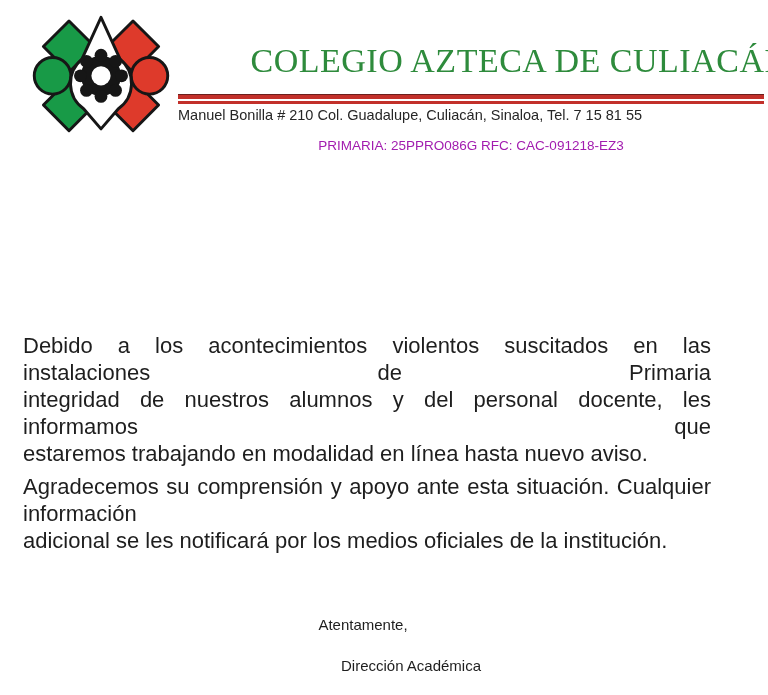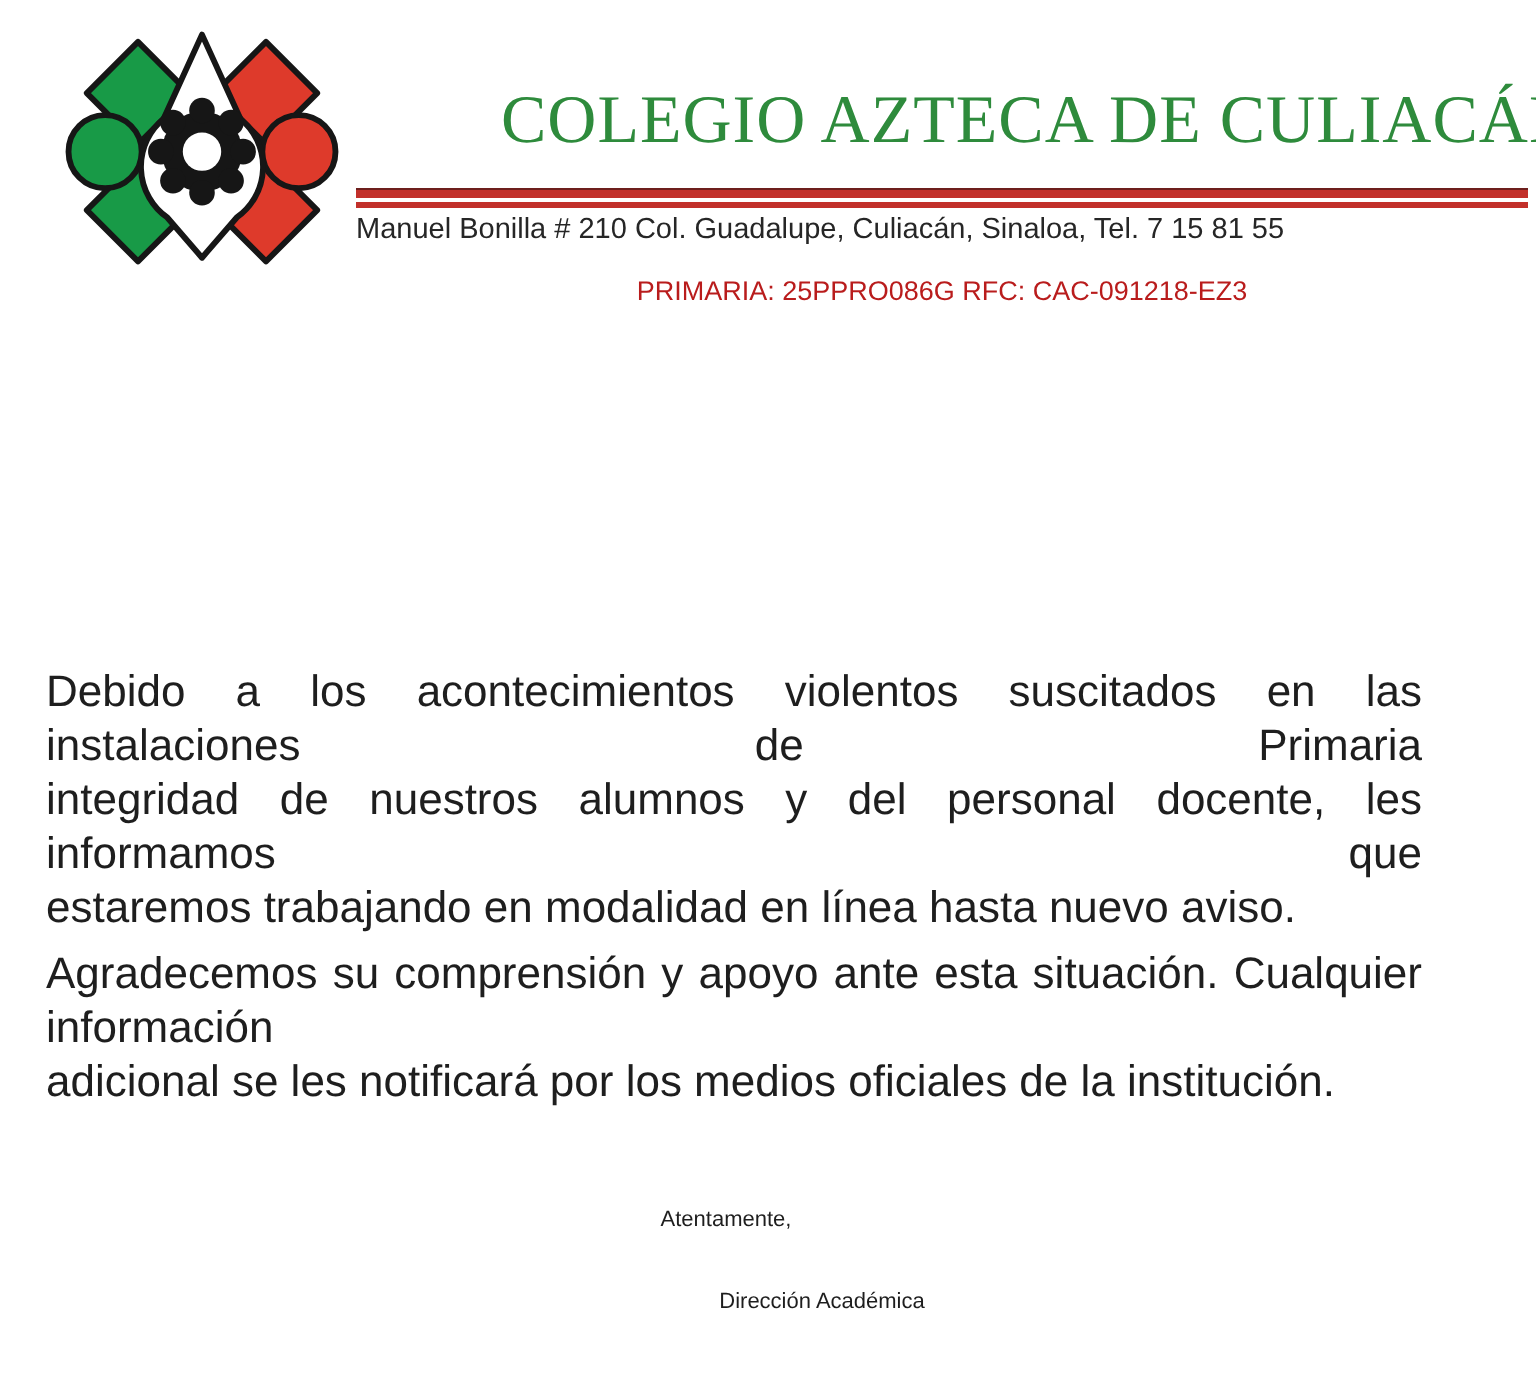--- a/index.html
+++ b/index.html
@@ -61,21 +61,21 @@
     font-size: 14.5px;
     color: #262626;
   }
   .registry-line {
     position: absolute;
     left: 178px;
     top: 138px;
     width: 586px;
     text-align: center;
     font-size: 13.5px;
-    color: #b91c1c;
+    color: #a21caf;
   }
 
   
   .date-line {
     position: absolute;
     top: 193px;
     right: 56px;
     font-size: 17px;
     white-space: pre-wrap; 
   }
@@ -95,21 +95,22 @@
   #paragraph-1 { top: 332px; }
   #paragraph-2 { top: 473px; }
   .jline { text-align: justify; text-align-last: justify; }
   .lline { text-align: left; }
 
   .closing-line, .signature-line {
     position: absolute;
     left: 0;
     width: 726px;
     text-align: center;
-    font-size: 11px;
+    font-size: 15px;
+    margin-top: 12px;
   }
   .closing-line   { top: 604px; }
   .signature-line { top: 645px; padding-left: 48px; }
 </style>
 </head>
 <body>
 
 <div class="page">
 
   <svg class="logo" viewBox="0 0 150 140" aria-hidden="true">

